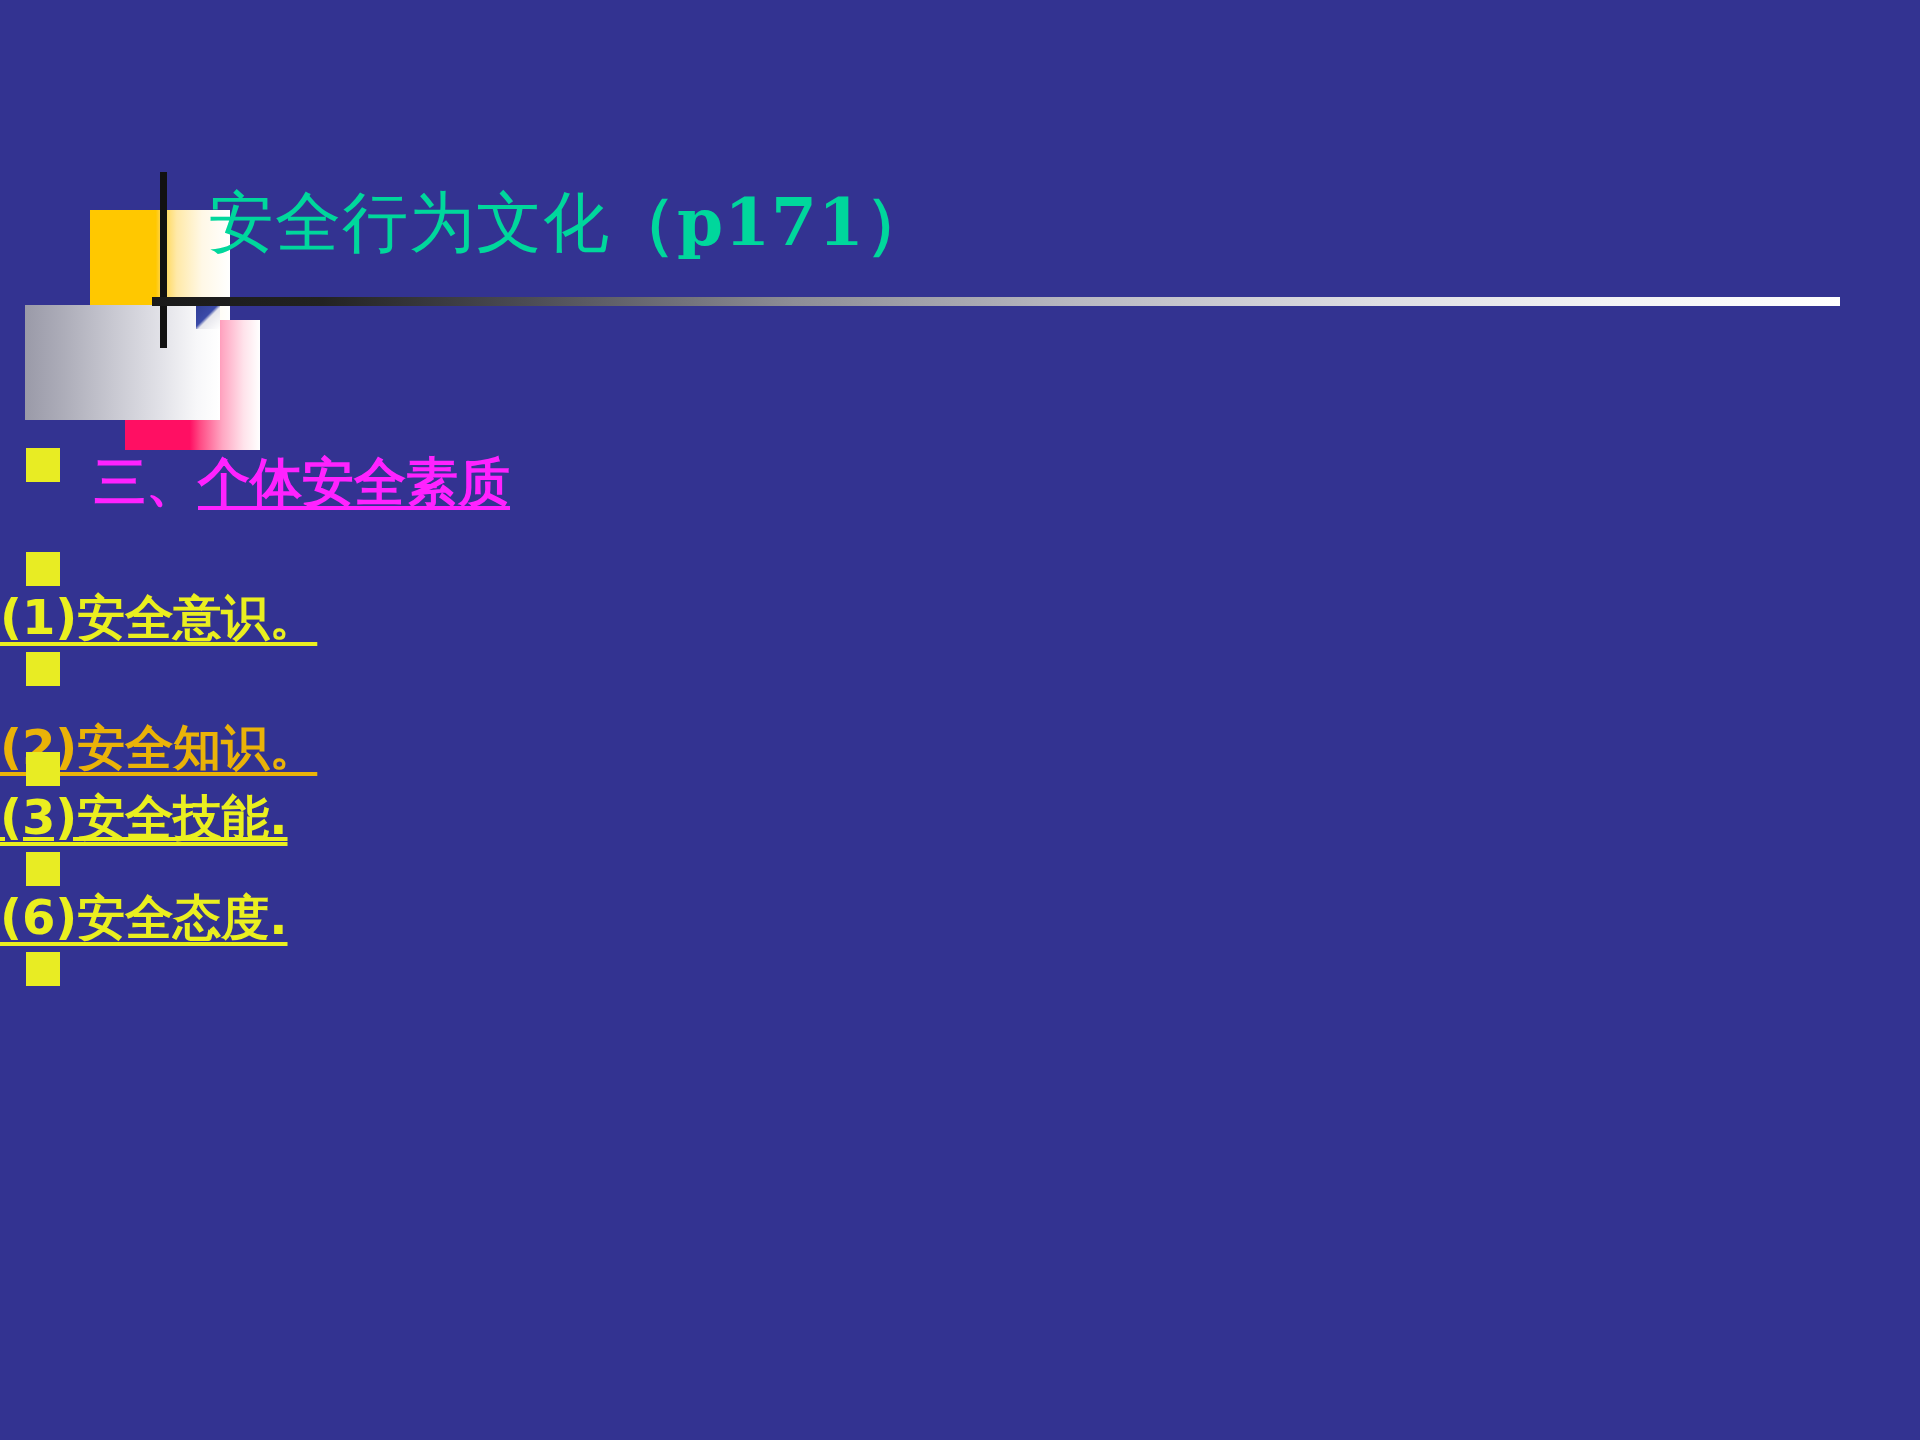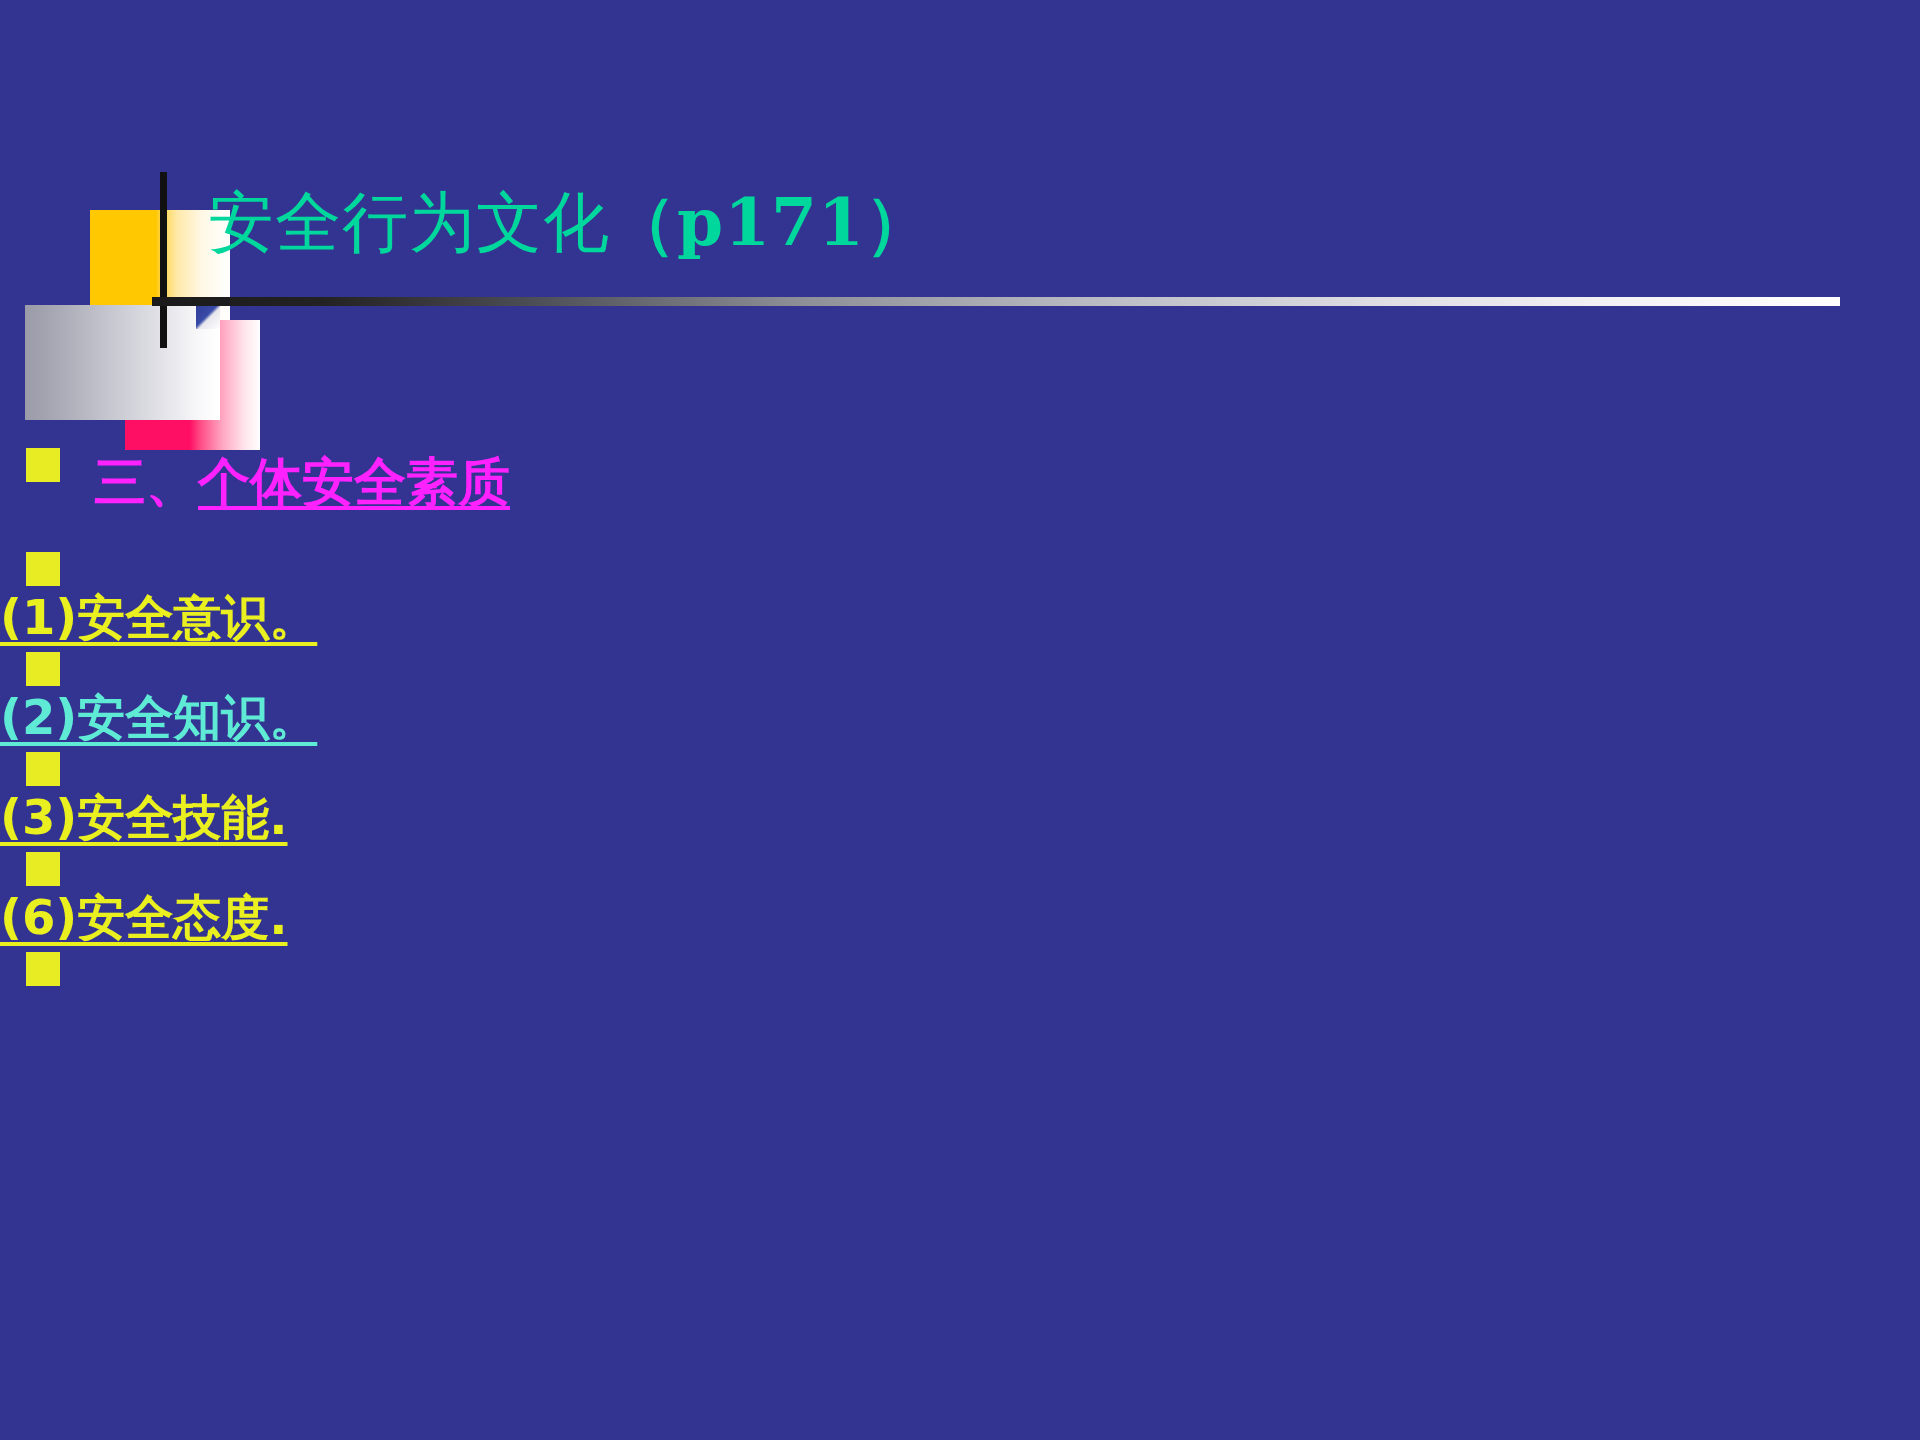--- a/index.html
+++ b/index.html
@@ -184,26 +184,26 @@
       <span class="bullet-text lvl1" style="color: rgb(255, 34, 255);"><span>三、</span><span class="u">个体安全素质</span></span>
     </div>
 
     <div class="bullet-row sub">
       <span class="marker" style="background: rgb(232, 236, 35);"></span>
       <span class="bullet-text lvl2" style="color: rgb(234, 239, 31);"><span class="u">(1)安全意识。</span></span>
     </div>
 
     <div class="bullet-row sub">
       <span class="marker" style="background: rgb(232, 236, 35);"></span>
-      <span class="bullet-text lvl2" style="color: #5eead4;"><span class="u">(2)安全知识。</span></span>
-    </div>
-
-    <div class="bullet-row sub">
-      <span class="marker" style="background: rgb(232, 236, 35);"></span>
-      <span class="bullet-text lvl2" style="color: rgb(234, 239, 31);"><span class="u">(3)安全技能.</span></span>
+      <span class="bullet-text lvl2" style="color: #eab308; margin-top: 30px;"><span class="u">(2)安全知识。</span></span>
+    </div>
+
+    <div class="bullet-row sub">
+      <span class="marker" style="background: rgb(232, 236, 35);"></span>
+      <span class="bullet-text lvl2" style="color: rgb(234, 239, 31); text-decoration: underline;"><span class="u">(3)安全技能.</span></span>
     </div>
 
     <div class="bullet-row sub">
       <span class="marker" style="background: rgb(232, 236, 35);"></span>
       <span class="bullet-text lvl2" style="color: rgb(234, 239, 31);"><span class="u">(6)安全态度.</span></span>
     </div>
 
     <div class="bullet-row sub">
       <span class="marker" style="background: rgb(232, 236, 35);"></span>
     </div>

